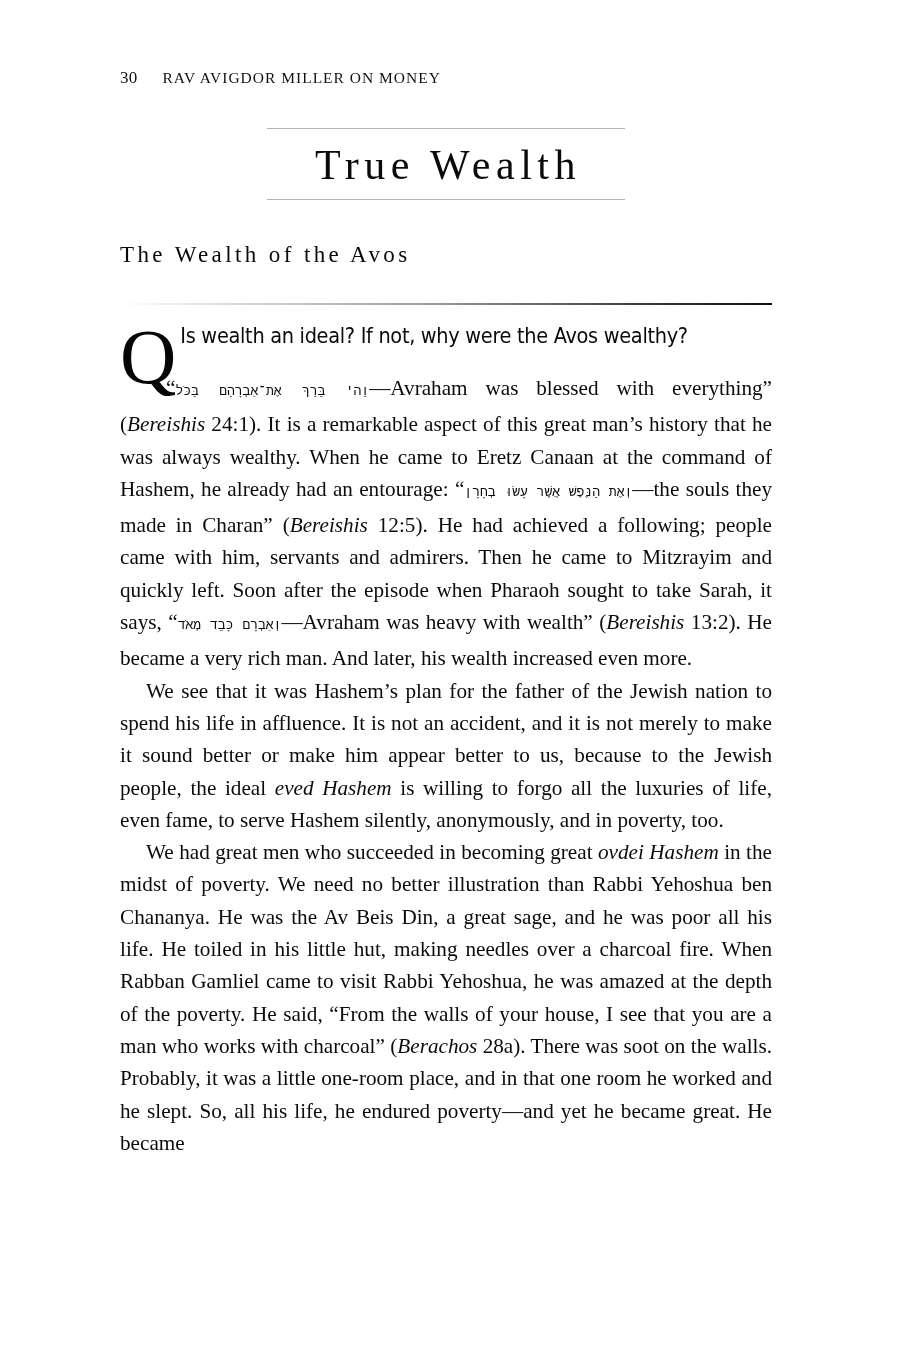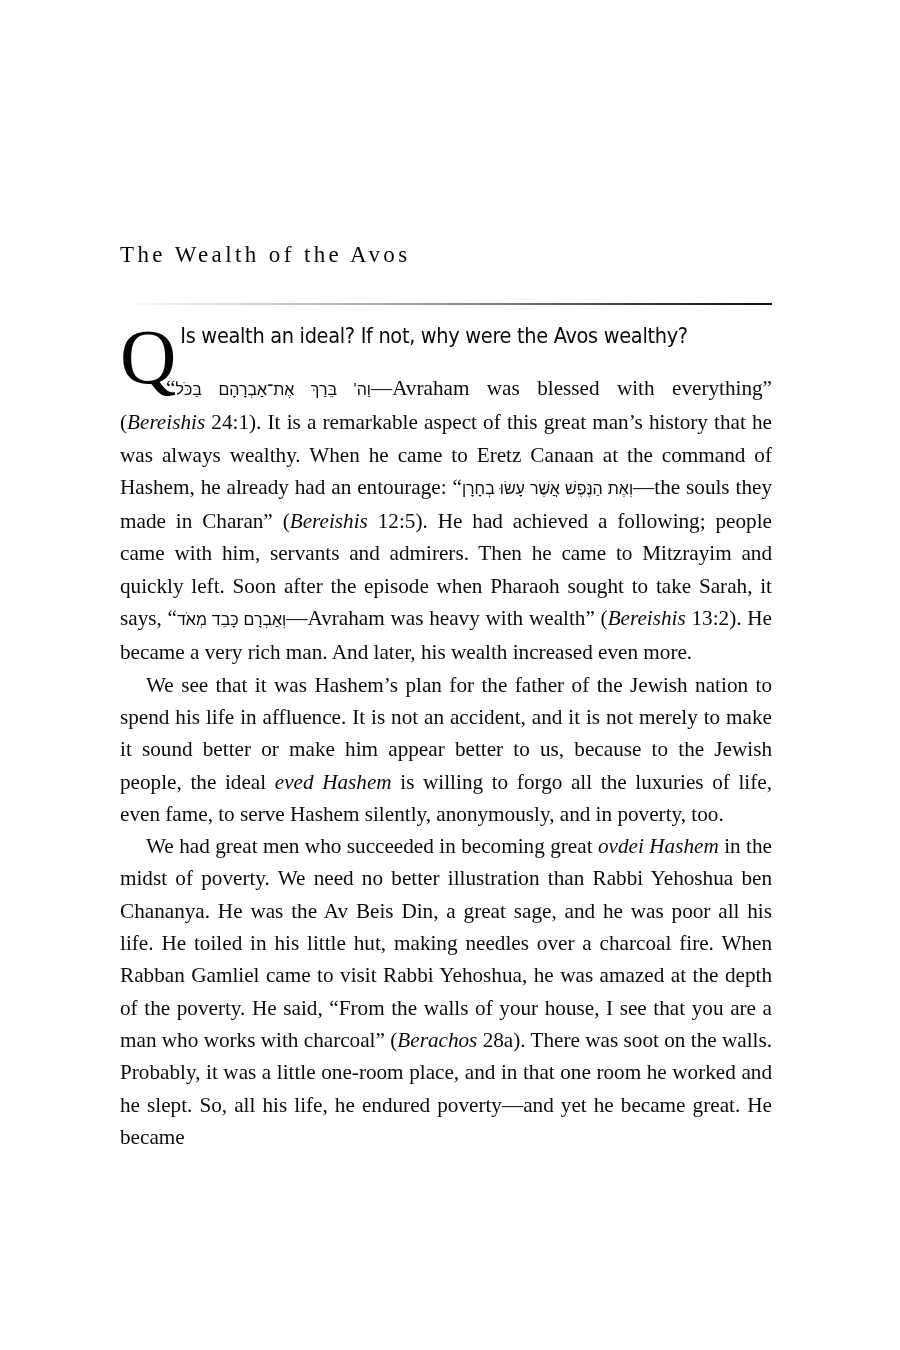--- a/index.html
+++ b/index.html
@@ -131,36 +131,45 @@
   .body-copy p {
     margin: 0;
   }
   .body-copy p + p {
     text-indent: 26px;
   }
   .first-para {
     text-indent: 46px;
   }
   .heb {
-    font-family: Liberation Sans, sans-serif;
-    font-size: 16px;
+    font-family: Liberation Mono, monospace;
+    font-size: 13px;
     direction: rtl;
     unicode-bidi: isolate;
   }
   em, .ital {
     font-style: italic;
     margin-top: 44px;
   }
 </style>
 </head>
 <body>
 
 <div class="page">
 
+  <div class="running-head">
+    <span class="folio">30</span>
+    <span class="running-title">Rav Avigdor Miller on Money</span>
+  </div>
 
+  <div class="title-block">
+    <div class="rule-thin"></div>
+    <div class="chapter-title">True Wealth</div>
+    <div class="rule-thin"></div>
+  </div>
 
   <div class="section-subtitle">The Wealth of the Avos</div>
 
   <div class="q-rule"></div>
 
   <div class="question-area">
     <span class="dropcap">Q</span>
     <div class="question-text">Is wealth an ideal? If not, why were the Avos wealthy?</div>
   </div>
 

